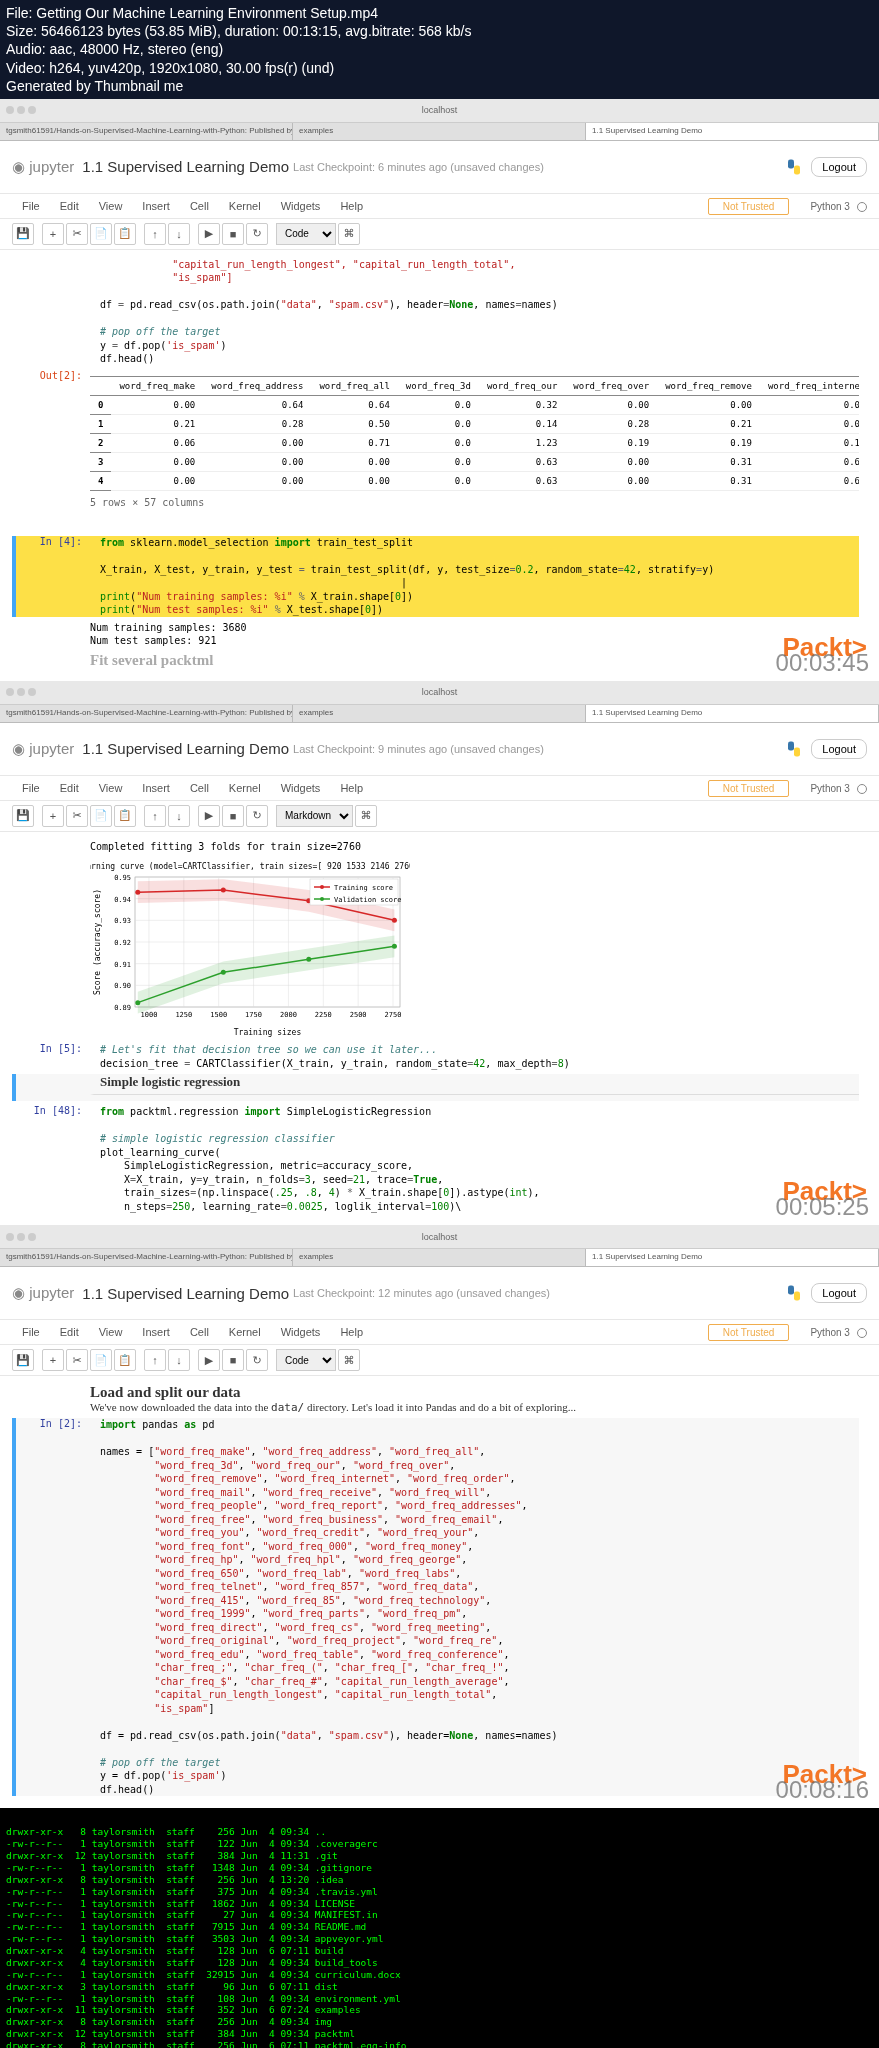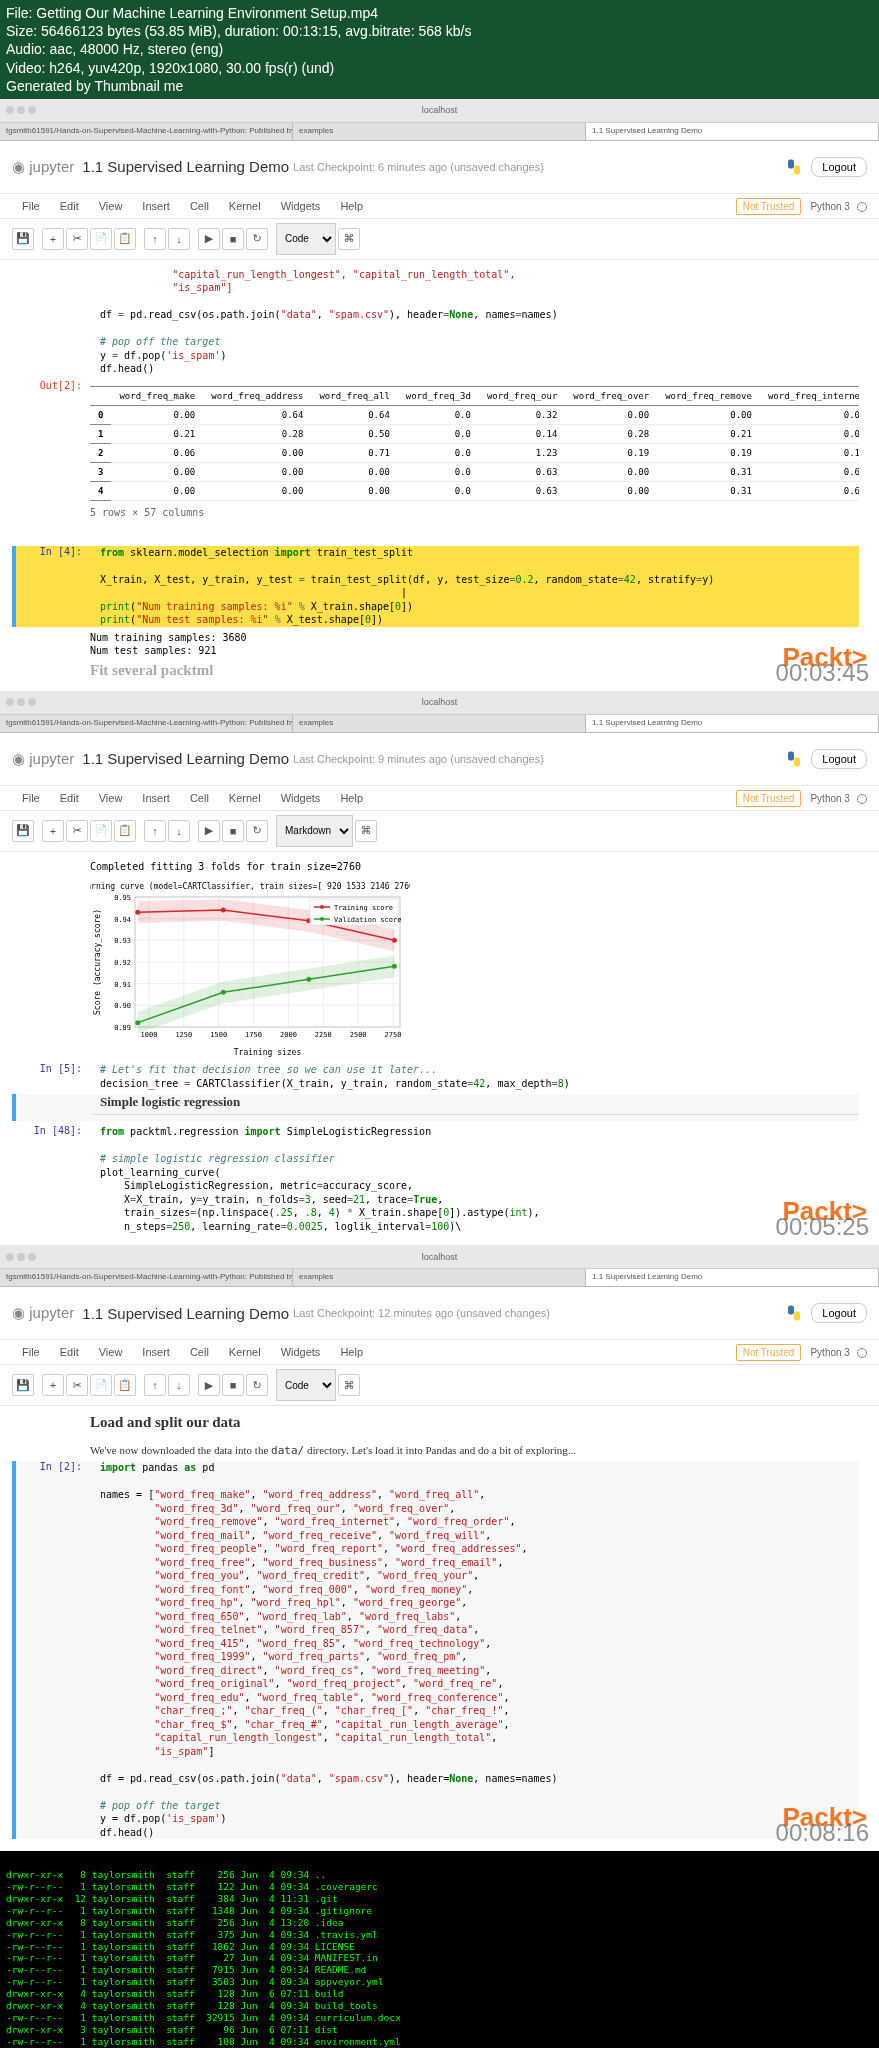--- a/index.html
+++ b/index.html
@@ -1,41 +1,41 @@
 <!DOCTYPE html>
 <html><head>
 <meta charset="utf-8">
 <style>
 * { margin: 0; padding: 0; box-sizing: border-box; }
 body { font-family: "Helvetica Neue", Helvetica, Arial, sans-serif; font-size: 11px; background: #fff; width: 879px; }
-.black-info { background: #14532d; color: #fff; padding: 4px 6px; font-size: 14px; line-height: 1.3; }
+.black-info { background: #0f172a; color: #fff; padding: 4px 6px; font-size: 14px; line-height: 1.3; }
 .browser-bar { background: #e8e8e8; height: 24px; border-bottom: 1px solid #ccc; display: flex; align-items: center; font-size: 9px; color: #666; }
 .browser-bar span { margin: 0 auto; }
 .browser-dots { display: flex; gap: 3px; padding-left: 6px; position: absolute; }
 .dot { width: 8px; height: 8px; border-radius: 50%; background: #ccc; }
 .tab-bar { background: #e0e0e0; height: 18px; display: flex; font-size: 8px; color: #555; border-bottom: 1px solid #bbb; }
 .tab { flex: 1; border-right: 1px solid #bbb; padding: 3px 6px; overflow: hidden; white-space: nowrap; }
 .tab.active { background: #fff; }
 .jupyter-header { display: flex; align-items: center; padding: 16px 12px; border-bottom: 1px solid #e7e7e7; }
 .jupyter-logo { color: #888; font-size: 15px; }
 .nb-name { font-weight: normal; font-size: 15px; color: #333; margin-left: 8px; }
 .checkpoint { font-size: 11px; color: #999; margin-left: 4px; }
 .spacer { flex: 1; }
 .logout-btn { border: 1px solid #ccc; padding: 3px 10px; font-size: 11px; border-radius: 8px; background: #fff; cursor: pointer; }
 .py-logo { width: 18px; height: 18px; margin-right: 8px; }
 .menubar { display: flex; padding: 0 12px; font-size: 11px; color: #555; border-bottom: 1px solid #e7e7e7; justify-content: space-between; align-items: center; }
 .menus { display: flex; align-items: flex-end; }
 .menu-item { padding: 6px 10px; cursor: pointer; }
-.trust { color: #f0ad4e; font-size: 10px; border: 1px solid #f0ad4e; padding: 2px 6px; border-radius: 2px; margin-right: 6px; }
+.trust { color: #f0ad4e; font-size: 10px; border: 1px solid #f0ad4e; padding: 2px 14px; border-radius: 2px; margin-right: 18px; }
 .kernel-ind { font-size: 10px; color: #666; }
 .kernel-circle { display: inline-block; width: 10px; height: 10px; border: 1px solid #888; border-radius: 50%; margin-left: 4px; vertical-align: middle; }
 .toolbar { display: flex; padding: 4px 12px; border-bottom: 1px solid #e7e7e7; align-items: center; gap: 2px; }
 .tb-btn { border: 1px solid #ccc; background: #fff; width: 22px; height: 22px; font-size: 11px; color: #555; display: flex; align-items: center; justify-content: center; cursor: pointer; border-radius: 2px; }
 .tb-sep { width: 4px; }
-.tb-select { border: 1px solid #ccc; height: 32px; font-size: 10px; padding: 0 4px; min-width: 60px; }
+.tb-select { border: 1px solid #ccc; height: 22px; font-size: 10px; padding: 0 4px; min-width: 60px; }
 .nb-area { background: #fff; padding: 8px 20px; }
 .cell { display: flex; margin-bottom: 4px; font-family: monospace; font-size: 10px; }
 .prompt { width: 70px; text-align: right; padding-right: 8px; color: #303F9F; flex-shrink: 0; font-size: 10px; }
 .prompt.out { color: #D84315; }
 .cell-content { flex: 1; overflow-x: auto; }
 .cell.input .cell-content { border-left: 4px solid transparent; padding-left: 6px; }
 .cell.input.selected-ind { border-left: 4px solid #42A5F5; padding-left: 4px; margin-left: -8px; }
 pre { white-space: pre; line-height: 1.35; }
 .py-kw { color: #008000; font-weight: bold; }
 .py-str { color: #BA2121; }
@@ -464,21 +464,21 @@
     <span class="tb-sep"></span>
   <select class="tb-select"><option>Code</option></select>
   <button class="tb-btn">⌘</button>
 </div>
 
 <div class="nb-area">
   <div class="cell">
     <div class="prompt"></div>
     <div class="cell-content">
       <div class="heading">Load and split our data</div>
-      <p class="md-text" style="margin-top:13px;">
+      <p class="md-text" style="margin-top:0;">
         <span>We've now downloaded the data into the </span><code>data/</code><span> directory. Let's load it into Pandas and do a bit of exploring...</span>
       </p>
     </div>
   </div>
   <div class="cell input selected-ind" style="background:#f7f7f7;">
     <div class="prompt">In [2]:</div>
     <div class="cell-content">
       <pre id="names-code"><span class="py-kw">import</span> pandas <span class="py-kw">as</span> pd
 
 names = [<span class="py-str">"word_freq_make"</span>, <span class="py-str">"word_freq_address"</span>, <span class="py-str">"word_freq_all"</span>,

